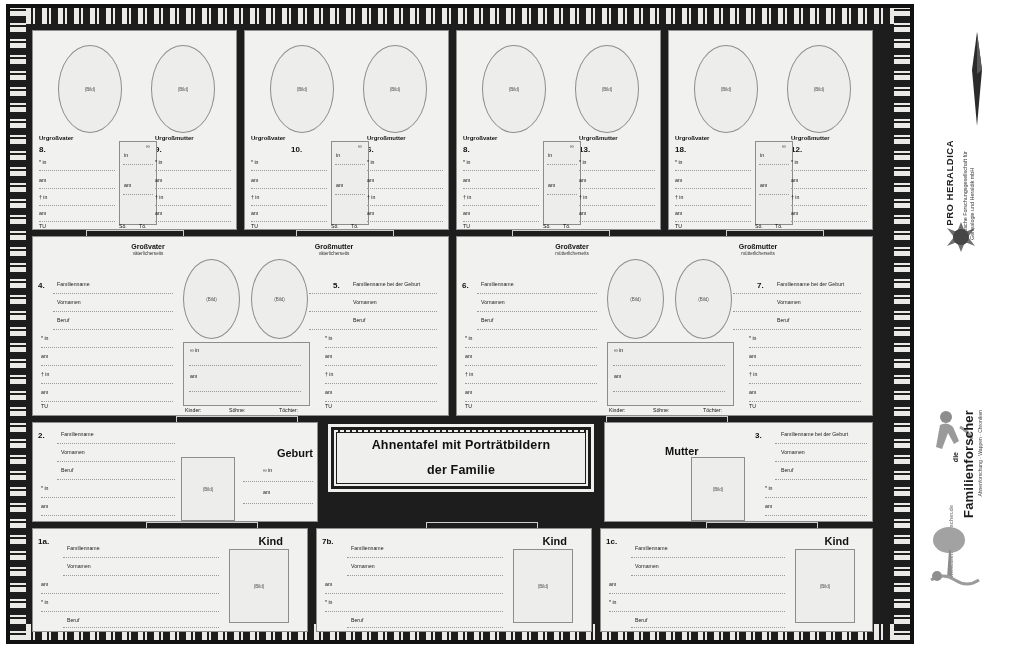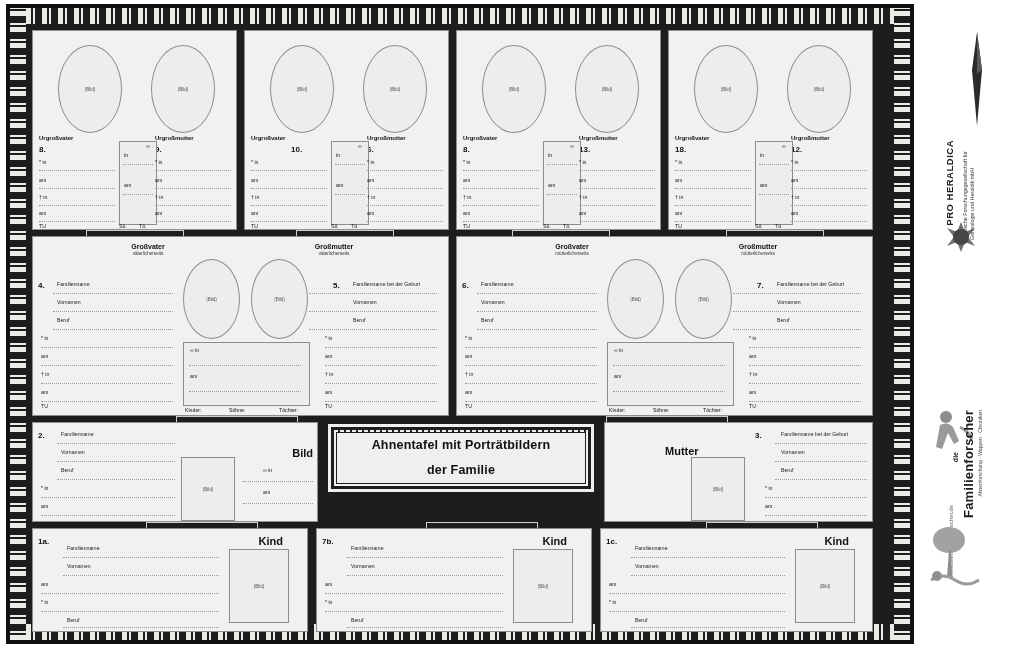--- a/index.html
+++ b/index.html
@@ -389,21 +389,21 @@
         <div class="inf" style="left:152px;top:170px;">Kinder:</div>
         <div class="inf" style="left:196px;top:170px;">Söhne:</div>
         <div class="inf" style="left:246px;top:170px;">Töchter:</div>
       </div>
 
       <div class="brace" style="left:150px;top:392px;width:120px;"></div>
       <div class="brace" style="left:580px;top:392px;width:120px;"></div>
 
       <div class="card" style="left:6px;top:398px;width:286px;height:100px;">
         <div class="num" style="left:5px;top:8px;">2.</div>
-        <div class="ttl" style="left:200px;top:24px;width:80px;font-size:11px;text-align:right;">Bild</div>
+        <div class="ttl" style="left:200px;top:24px;width:80px;font-size:11px;text-align:right;">Geburt</div>
         <div class="photo-rect" style="left:148px;top:34px;width:52px;height:62px;">(Bild)</div>
 
         <div class="lbl" style="left:28px;top:8px;">Familienname</div>
         <div class="line" style="left:24px;top:20px;width:118px;"></div>
         <div class="lbl" style="left:28px;top:26px;">Vornamen</div>
         <div class="line" style="left:24px;top:38px;width:118px;"></div>
         <div class="lbl" style="left:28px;top:44px;">Beruf</div>
         <div class="line" style="left:24px;top:56px;width:118px;"></div>
         <div class="inf" style="left:8px;top:62px;">*  in</div>
         <div class="line" style="left:8px;top:74px;width:134px;"></div>

